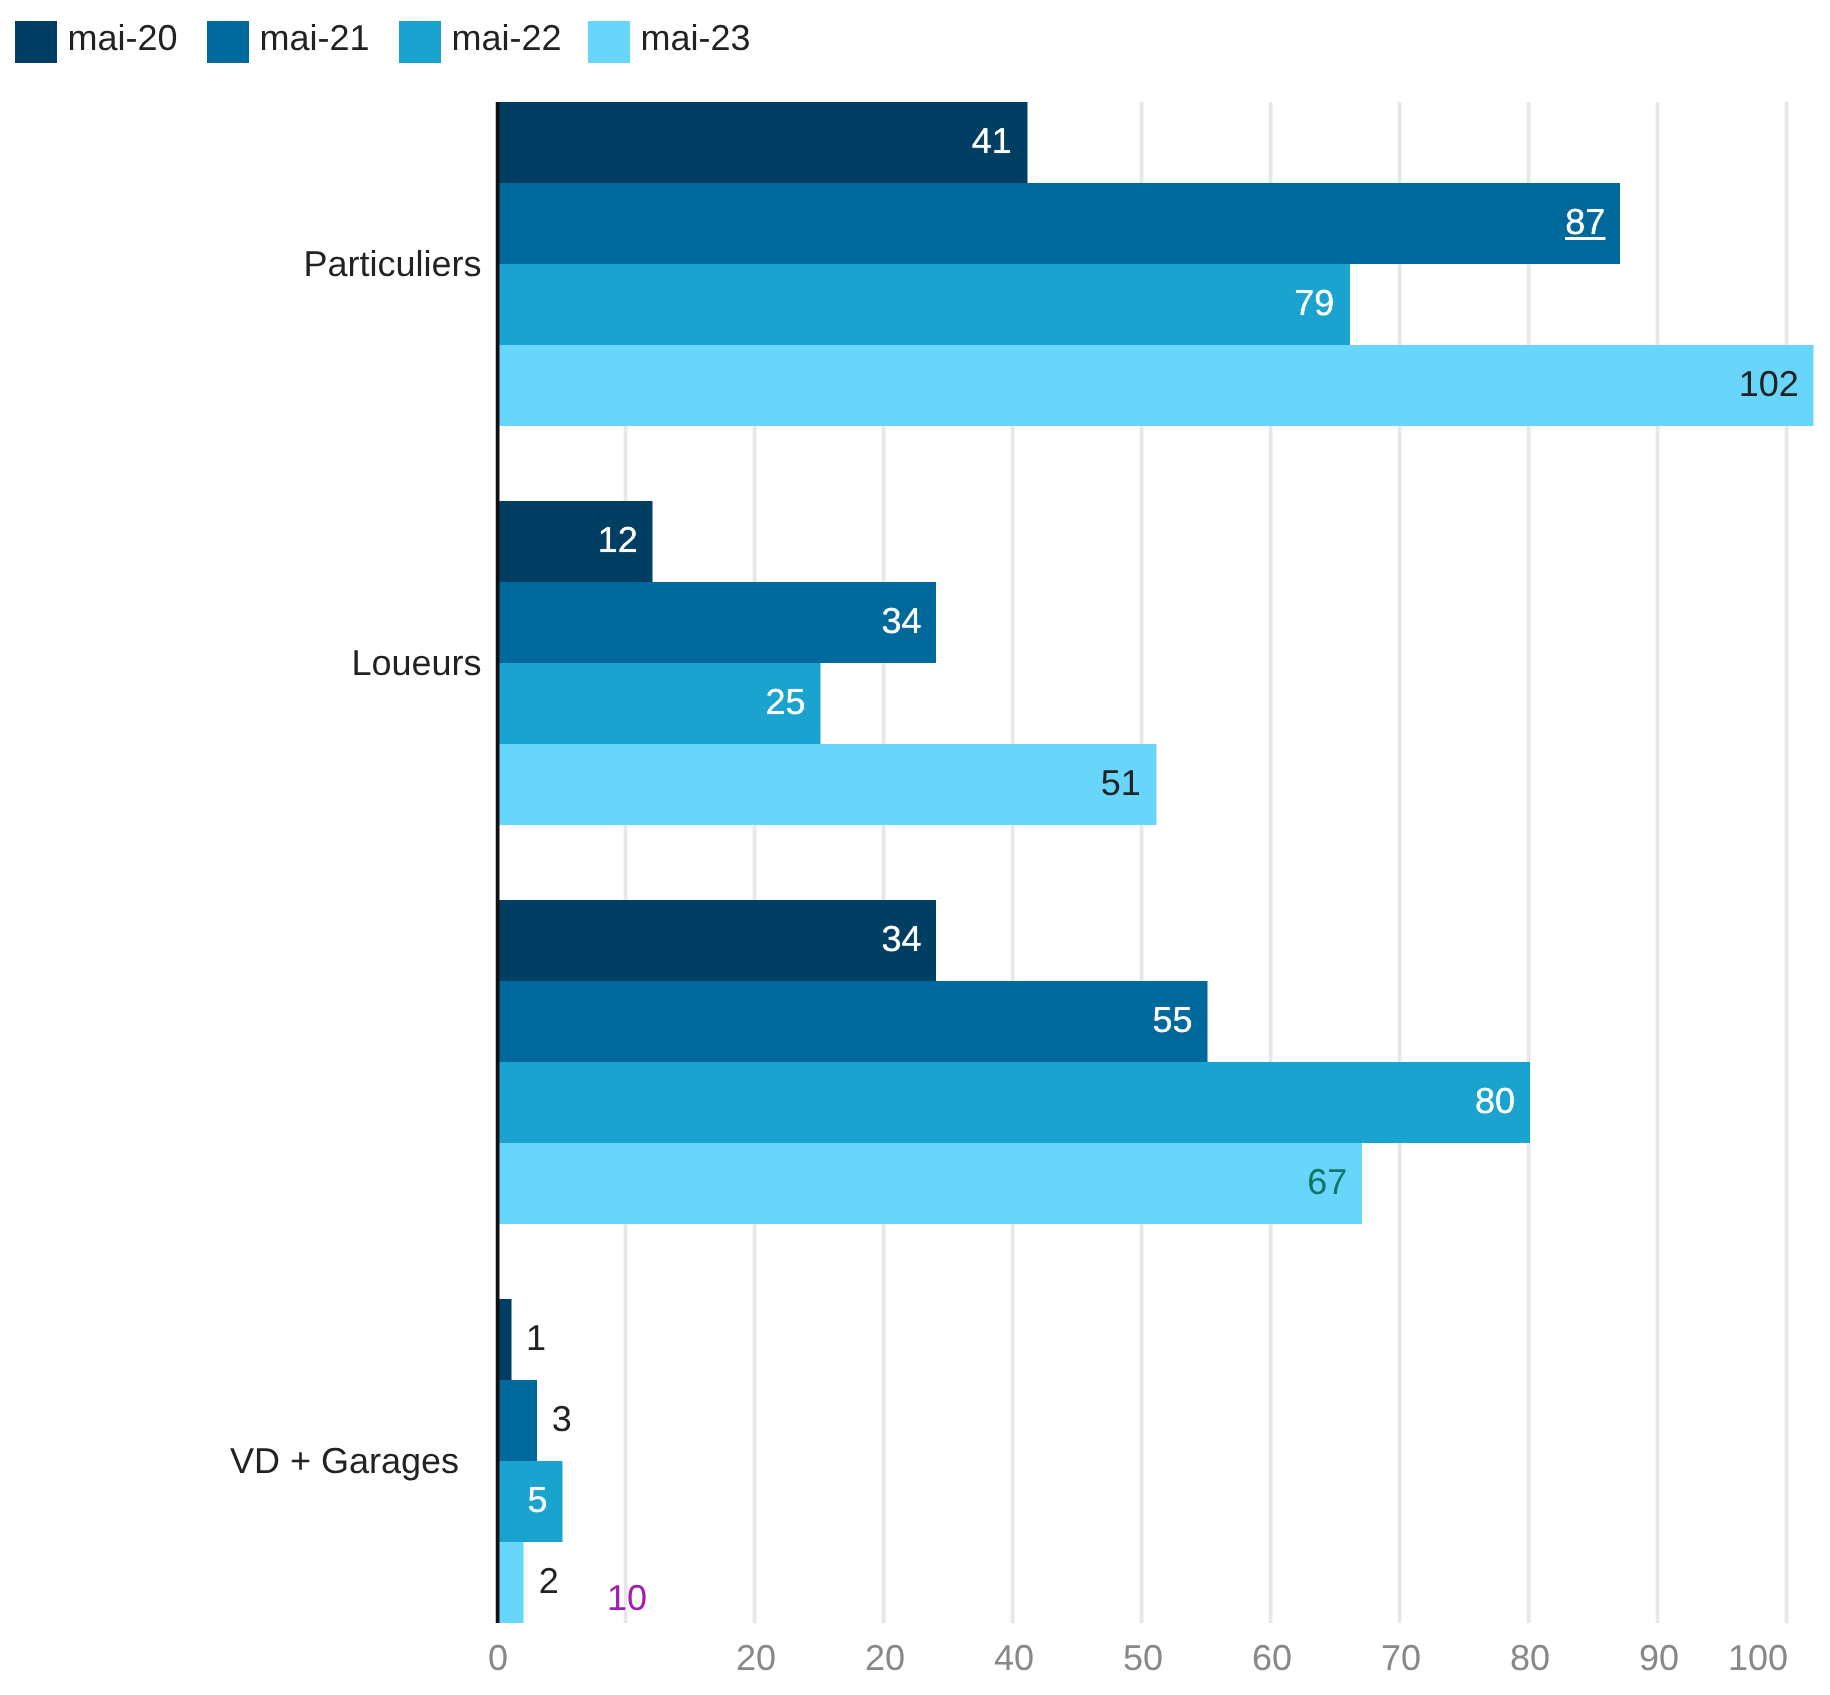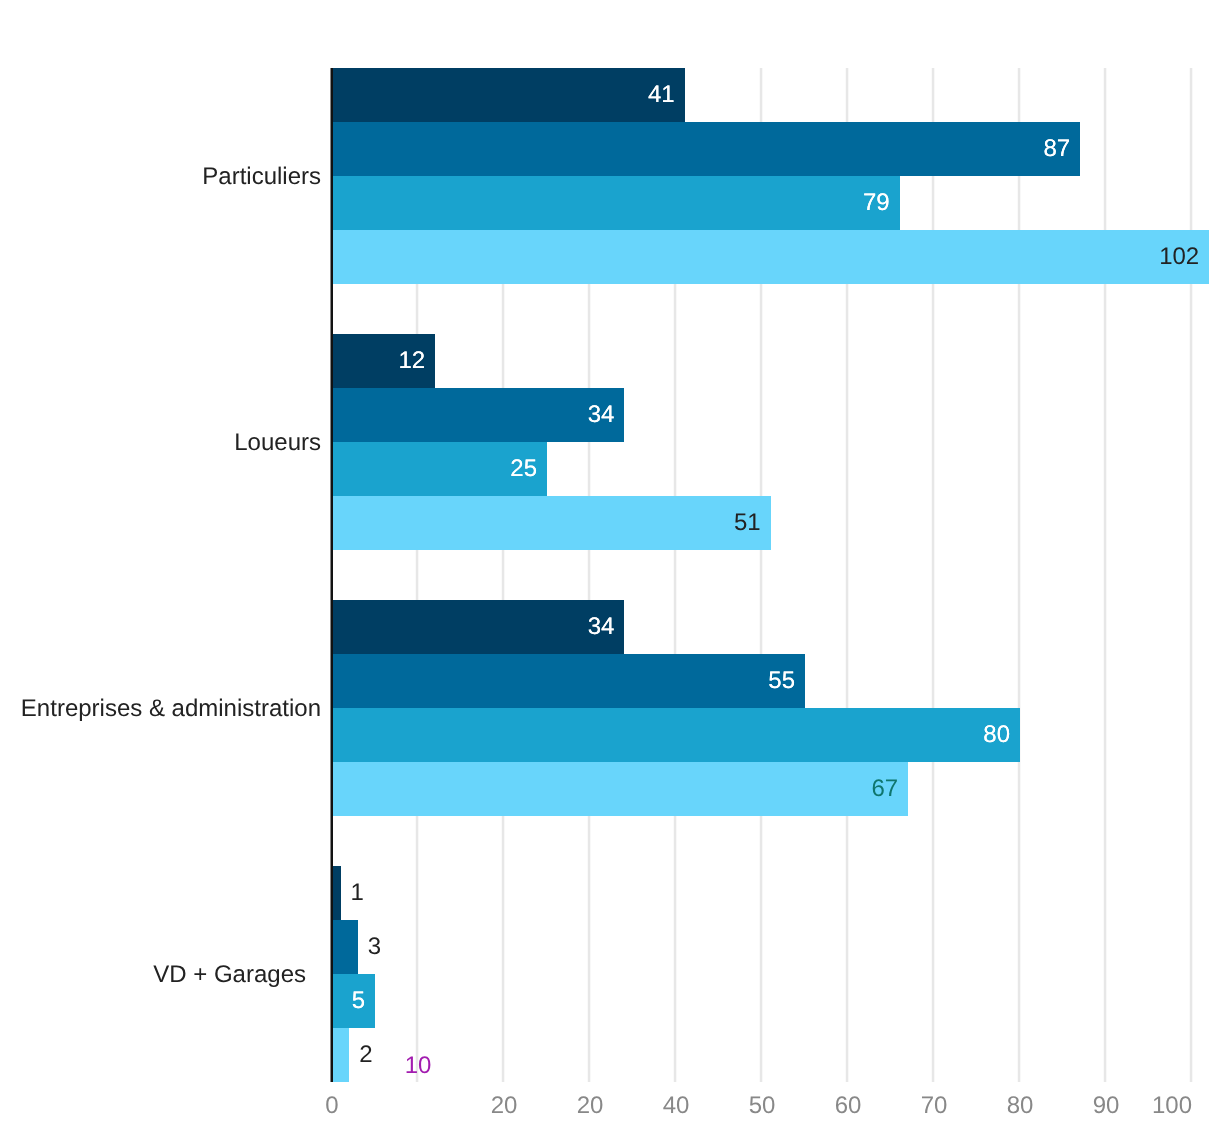--- a/index.html
+++ b/index.html
@@ -33,40 +33,59 @@
   .bar-value-label.inside{transform:translateX(-100%);}
   .bar-value-label.on-dark{text-shadow:0 0 0.5px currentColor;}
   .category-label{position:absolute;font-size:24px;line-height:1;color:#222;white-space:nowrap;text-align:right;}
   .x-tick-label{position:absolute;font-size:24px;line-height:1;color:#888;white-space:nowrap;text-align:center;}
 </style>
 </head>
 <body>
 
 <div id="chart">
 
+  <div class="legend">
+
+  <div class="legend-item" style="left: 10px;">
+        <span class="legend-swatch" style="background: rgb(0, 62, 99);"></span>
+        <span class="legend-label" style="color: rgb(34, 34, 34);">mai-20</span>
+      </div>
+      <div class="legend-item" style="left: 138px;">
+        <span class="legend-swatch" style="background: rgb(0, 105, 155);"></span>
+        <span class="legend-label" style="color: rgb(34, 34, 34);">mai-21</span>
+      </div>
+      <div class="legend-item" style="left: 266px;">
+        <span class="legend-swatch" style="background: rgb(26, 163, 206);"></span>
+        <span class="legend-label" style="color: rgb(34, 34, 34);">mai-22</span>
+      </div>
+      <div class="legend-item" style="left: 392px;">
+        <span class="legend-swatch" style="background: rgb(104, 213, 251);"></span>
+        <span class="legend-label" style="color: rgb(34, 34, 34);">mai-23</span>
+      </div>
+    </div>
 
   <svg class="grid-layer" width="1220" height="1130">
       <line x1="417.05" x2="417.05" y1="68" y2="1082" stroke="#e7e7e7" stroke-width="2.5"></line>
       <line x1="503.05" x2="503.05" y1="68" y2="1082" stroke="#e7e7e7" stroke-width="2.5"></line>
       <line x1="589.05" x2="589.05" y1="68" y2="1082" stroke="#e7e7e7" stroke-width="2.5"></line>
       <line x1="675.05" x2="675.05" y1="68" y2="1082" stroke="#e7e7e7" stroke-width="2.5"></line>
       <line x1="761.05" x2="761.05" y1="68" y2="1082" stroke="#e7e7e7" stroke-width="2.5"></line>
       <line x1="847.05" x2="847.05" y1="68" y2="1082" stroke="#e7e7e7" stroke-width="2.5"></line>
       <line x1="933.05" x2="933.05" y1="68" y2="1082" stroke="#e7e7e7" stroke-width="2.5"></line>
       <line x1="1019.05" x2="1019.05" y1="68" y2="1082" stroke="#e7e7e7" stroke-width="2.5"></line>
       <line x1="1105.05" x2="1105.05" y1="68" y2="1082" stroke="#e7e7e7" stroke-width="2.5"></line>
       <line x1="1191.05" x2="1191.05" y1="68" y2="1082" stroke="#e7e7e7" stroke-width="2.5"></line>
     </svg>
 
   <div class="plot">
 
   <div class="bar" style="left: 332px; top: 68px; width: 352.6px; height: 54px; background: rgb(0, 62, 99);"></div>
       <div class="bar-value-label inside on-dark" style="top: 82.5px; left: 674.6px; color: rgb(255, 255, 255);">41</div>
       <div class="bar" style="left: 332px; top: 122px; width: 748.2px; height: 54px; background: rgb(0, 105, 155);"></div>
-      <div class="bar-value-label inside on-dark" style="top: 136.5px; left: 1070.2px; color: rgb(255, 255, 255);">87</div>
+      <div class="bar-value-label inside on-dark" style="top: 136.5px; left: 1070.2px; color: rgb(255, 255, 255); text-decoration: underline;">87</div>
       <div class="bar" style="left: 332px; top: 176px; width: 567.6px; height: 54px; background: rgb(26, 163, 206);"></div>
       <div class="bar-value-label inside on-dark" style="top: 190.5px; left: 889.6px; color: rgb(255, 255, 255);">79</div>
       <div class="bar" style="left: 332px; top: 230px; width: 877.2px; height: 54px; background: rgb(104, 213, 251);"></div>
       <div class="bar-value-label inside" style="top: 245px; left: 1199.2px; color: rgb(34, 34, 34);">102</div>
       <div class="category-label" style="color: rgb(34, 34, 34); right: 899px; top: 165px;">Particuliers</div>
       <div class="bar" style="left: 332px; top: 334px; width: 103.2px; height: 54px; background: rgb(0, 62, 99);"></div>
       <div class="bar-value-label inside on-dark" style="top: 348.5px; left: 425.2px; color: rgb(255, 255, 255);">12</div>
       <div class="bar" style="left: 332px; top: 388px; width: 292.4px; height: 54px; background: rgb(0, 105, 155);"></div>
       <div class="bar-value-label inside on-dark" style="top: 402.5px; left: 614.4px; color: rgb(255, 255, 255);">34</div>
       <div class="bar" style="left: 332px; top: 442px; width: 215px; height: 54px; background: rgb(26, 163, 206);"></div>
@@ -75,21 +94,20 @@
       <div class="bar-value-label inside" style="top: 511px; left: 760.6px; color: rgb(34, 34, 34);">51</div>
       <div class="category-label" style="color: rgb(34, 34, 34); right: 899px; top: 431px;">Loueurs</div>
       <div class="bar" style="left: 332px; top: 600px; width: 292.4px; height: 54px; background: rgb(0, 62, 99);"></div>
       <div class="bar-value-label inside on-dark" style="top: 614.5px; left: 614.4px; color: rgb(255, 255, 255);">34</div>
       <div class="bar" style="left: 332px; top: 654px; width: 473px; height: 54px; background: rgb(0, 105, 155);"></div>
       <div class="bar-value-label inside on-dark" style="top: 668.5px; left: 795px; color: rgb(255, 255, 255);">55</div>
       <div class="bar" style="left: 332px; top: 708px; width: 688px; height: 54px; background: rgb(26, 163, 206);"></div>
       <div class="bar-value-label inside on-dark" style="top: 722.5px; left: 1010px; color: rgb(255, 255, 255);">80</div>
       <div class="bar" style="left: 332px; top: 762px; width: 576.2px; height: 54px; background: rgb(104, 213, 251);"></div>
       <div class="bar-value-label inside" style="top: 777px; left: 898.2px; color: #0f766e;">67</div>
-      <div class="category-label" style="color: rgb(34, 34, 34); right: 899px; top: 697px;">Entreprises &amp; administration</div>
       <div class="bar" style="left: 332px; top: 866px; width: 8.6px; height: 54px; background: rgb(0, 62, 99);"></div>
       <div class="bar-value-label" style="top: 881px; left: 350.6px; color: rgb(34, 34, 34);">1</div>
       <div class="bar" style="left: 332px; top: 920px; width: 25.8px; height: 54px; background: rgb(0, 105, 155);"></div>
       <div class="bar-value-label" style="top: 935px; left: 367.8px; color: rgb(34, 34, 34);">3</div>
       <div class="bar" style="left: 332px; top: 974px; width: 43px; height: 54px; background: rgb(26, 163, 206);"></div>
       <div class="bar-value-label inside on-dark" style="top: 988.5px; left: 365px; color: rgb(255, 255, 255);">5</div>
       <div class="bar" style="left: 332px; top: 1028px; width: 17.2px; height: 54px; background: rgb(104, 213, 251);"></div>
       <div class="bar-value-label" style="top: 1043px; left: 359.2px; color: rgb(34, 34, 34);">2</div>
       <div class="category-label" style="color: rgb(34, 34, 34); right: 914px; top: 963px;">VD + Garages</div>
       <div class="x-tick-label" style="color: rgb(136, 136, 136); top: 1094px; width: 120px; left: 272px;">0</div>

